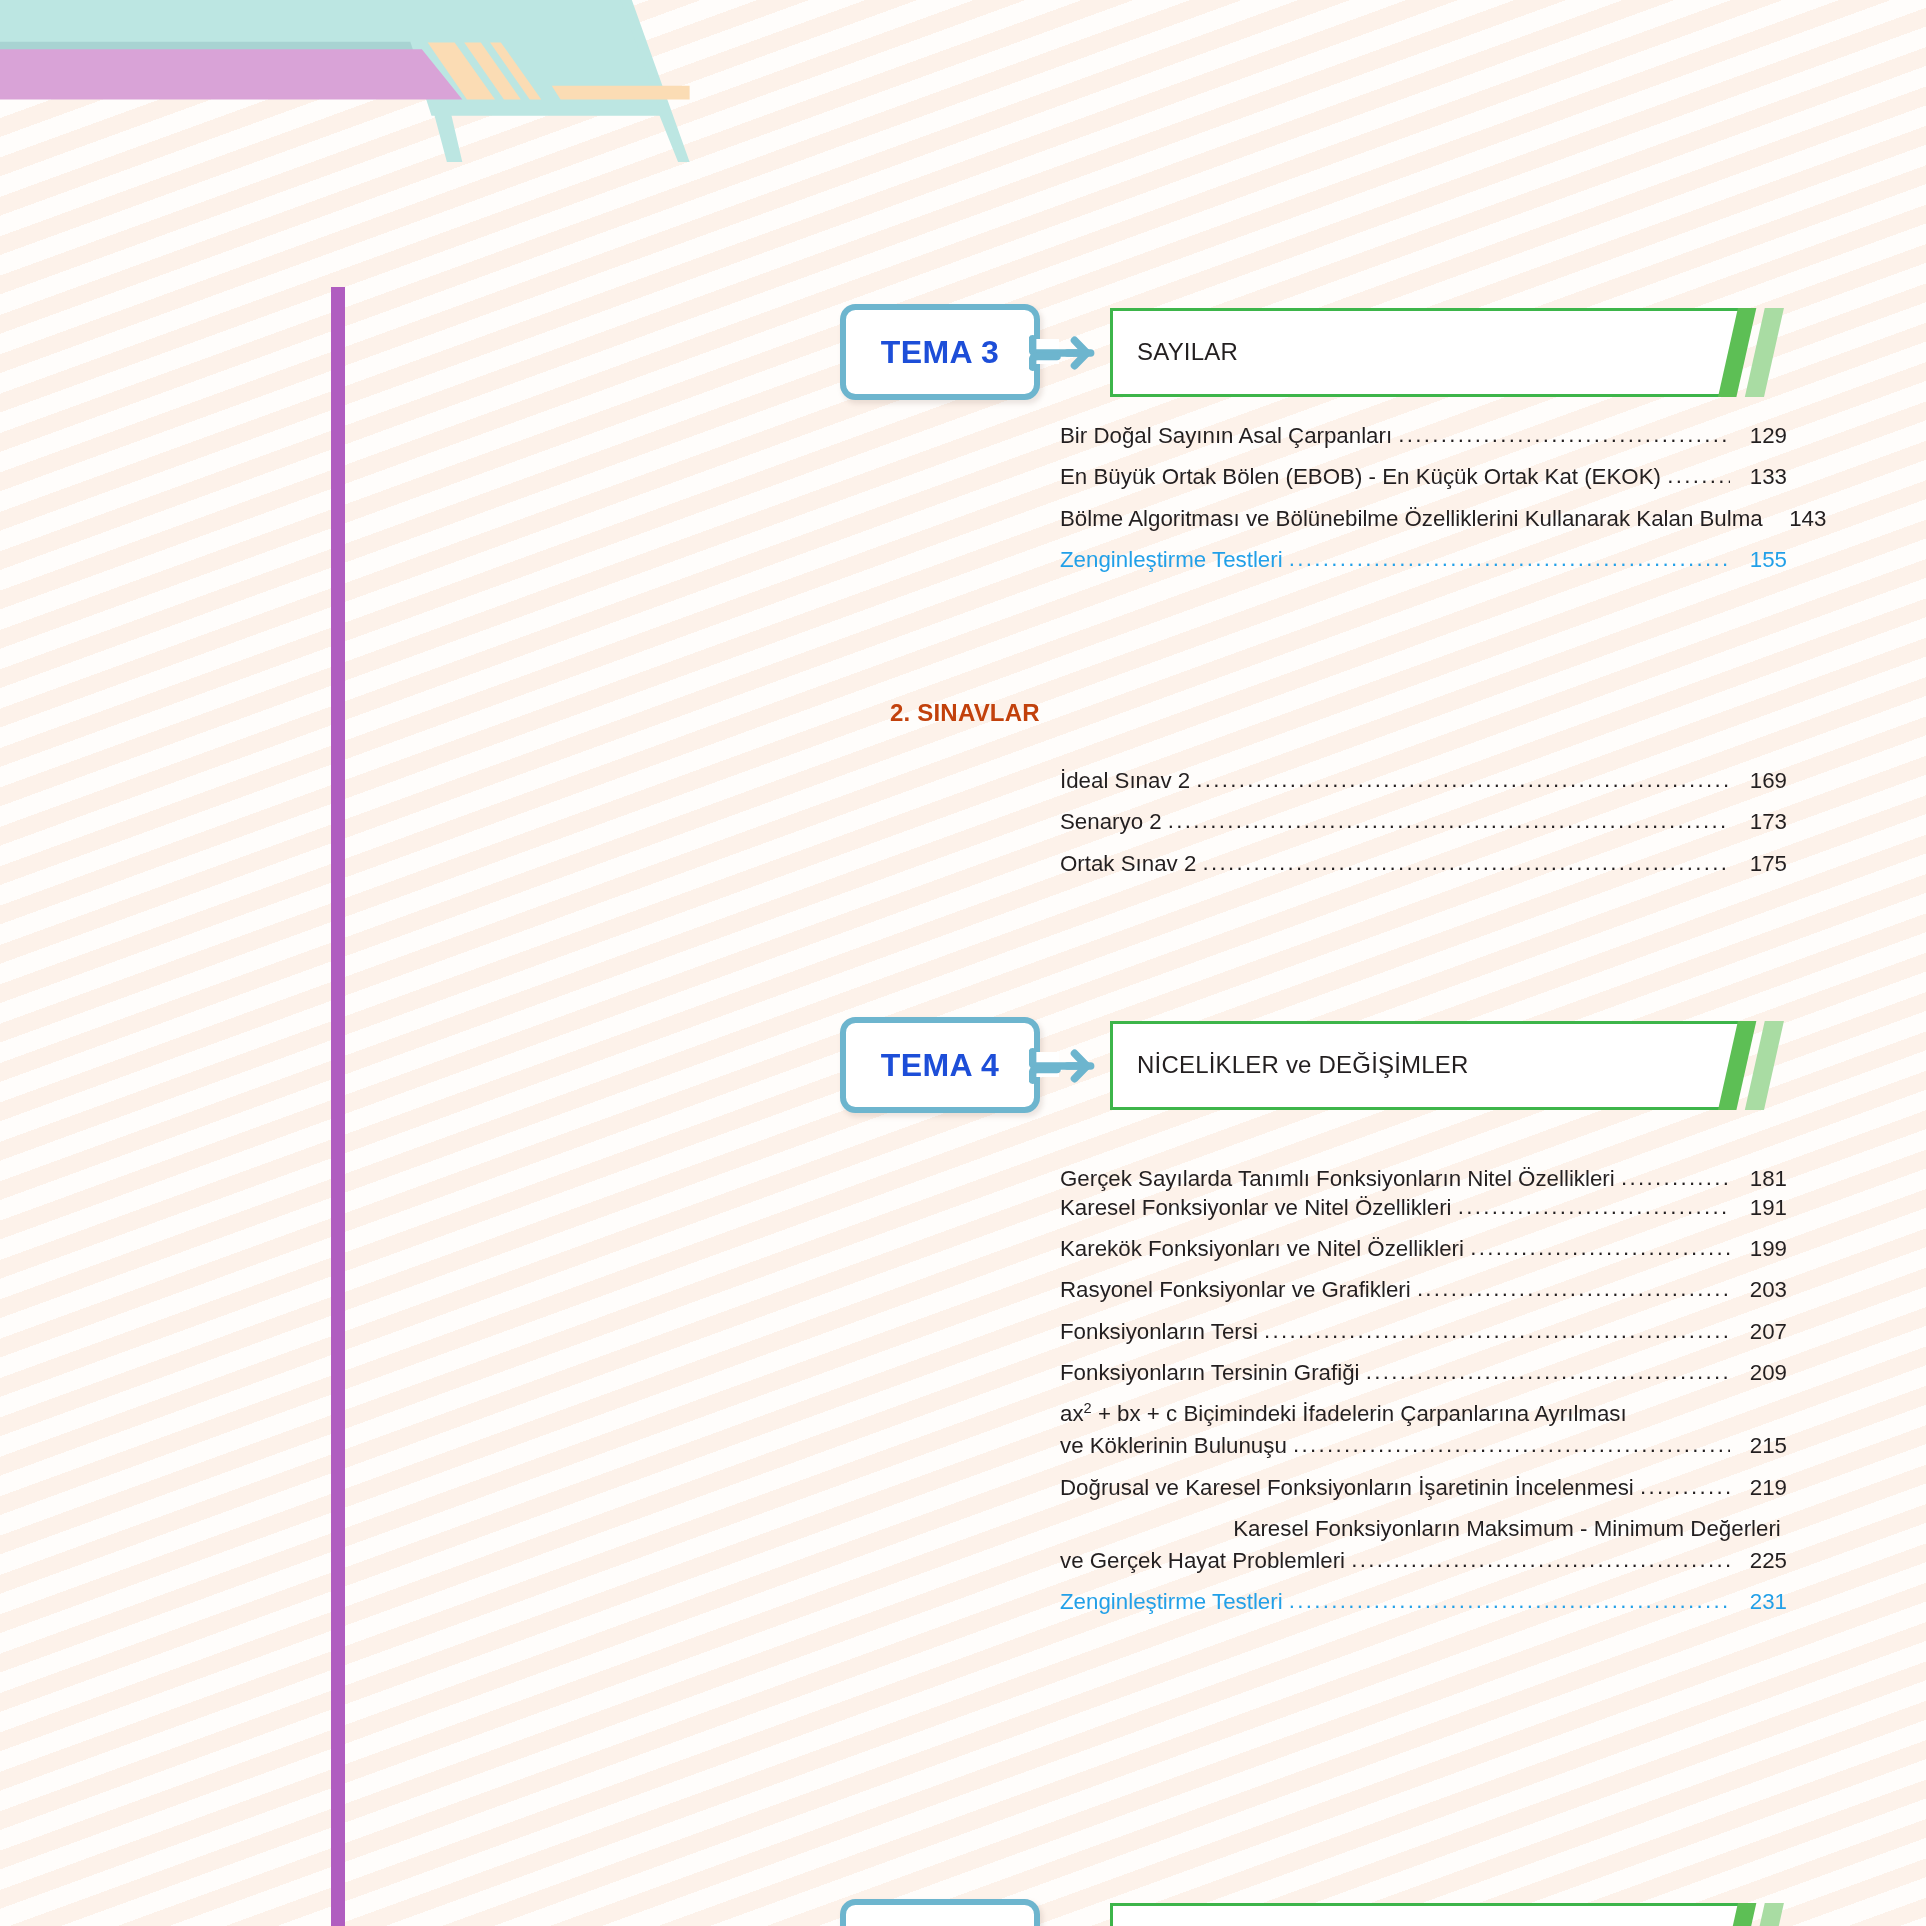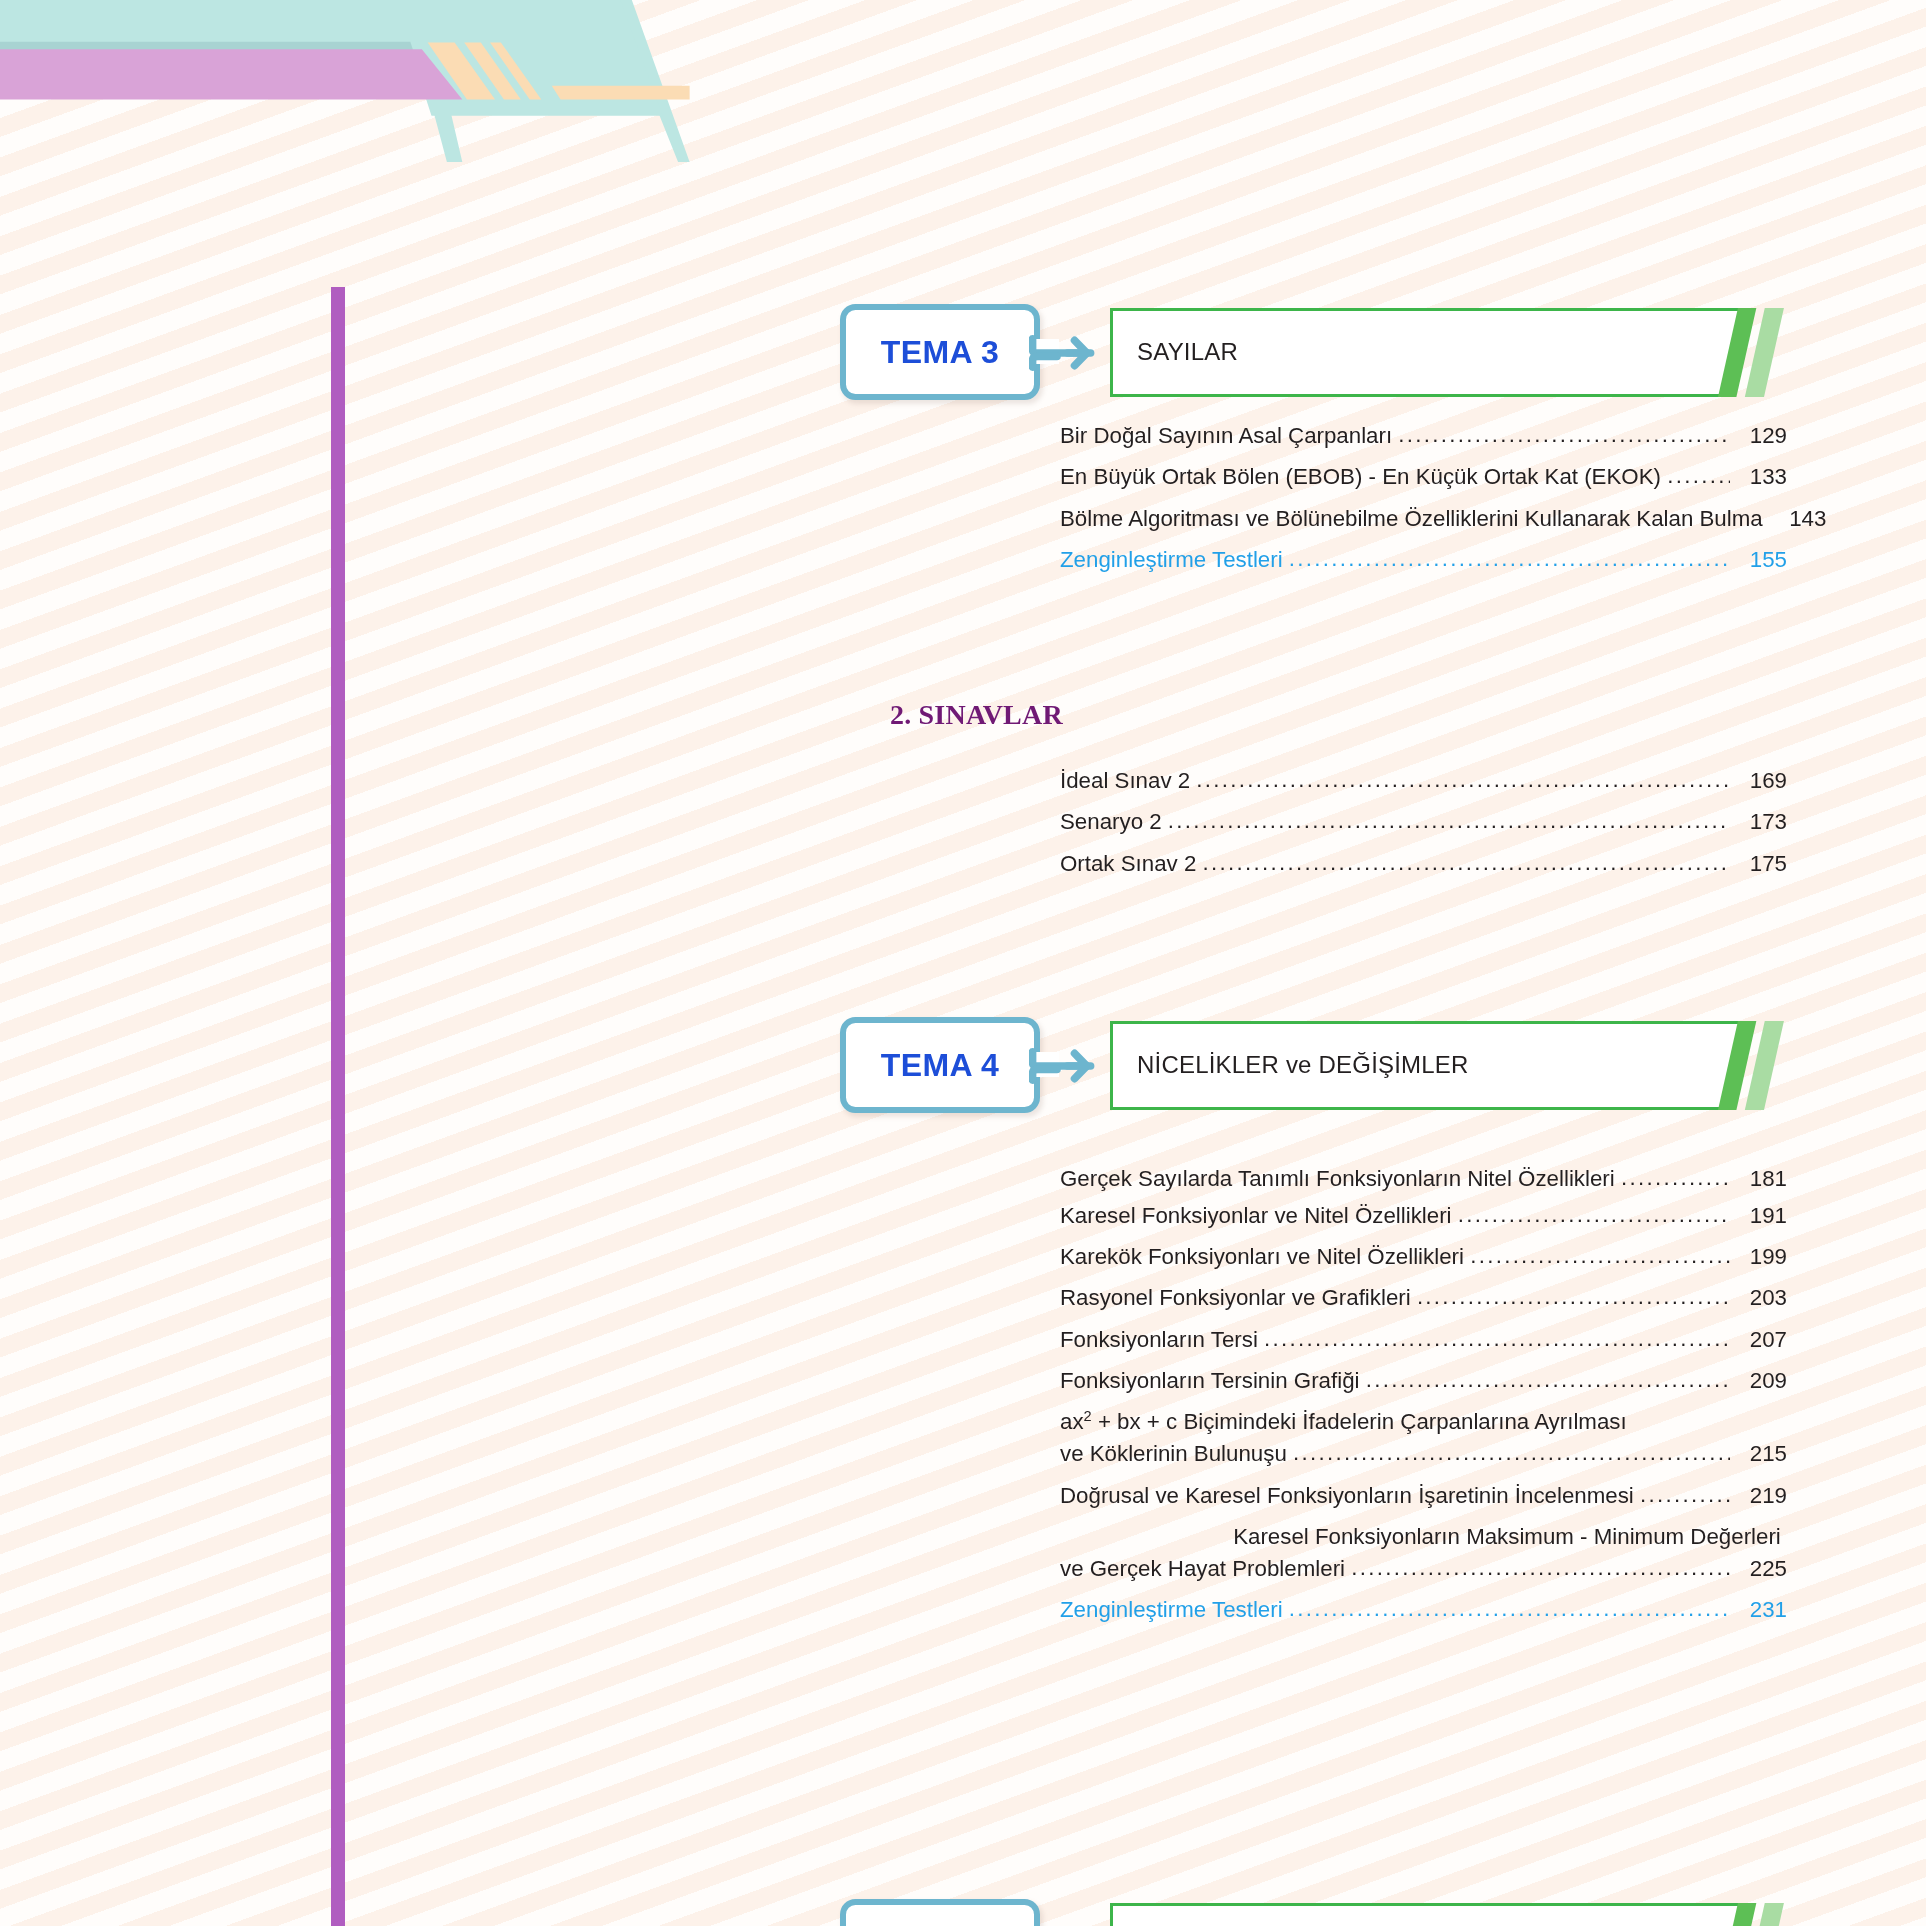--- a/index.html
+++ b/index.html
@@ -151,25 +151,24 @@
 
   .sup{
     font-size:14.6px;
     vertical-align:super;
     line-height:0;
   }
 
   
   .section-subheading{
     margin-left:445px;
-    font-size:28px;
+    font-size:24px;
     font-weight:bold;
-    color:#701a75;
+    color:#c2410c;
     letter-spacing:0.2px;
-    font-family:Liberation Serif, serif;
   }
 </style>
 </head>
 <body>
 
 <div id="bg-stripes"></div>
 
 <svg id="corner-decoration" viewBox="0 0 1900 420" preserveAspectRatio="none">
   <polygon points="0,0 1640,0 1790,420 1760,420 1640,120 1130,120 1200,420 1160,420 1080,120 0,120" fill="#BCE6E2"></polygon>
   <polygon points="0,0 1610,0 1720,300 1120,300 1060,115 0,115" fill="#BCE6E2"></polygon>
@@ -266,21 +265,21 @@
     <div class="badge-notch"></div>
     <svg class="arrow-connector" viewBox="0 0 220 110">
       <path d="M8 18 L8 46 Q8 55 20 55 L150 55" stroke="#6DB5CE" stroke-width="20" fill="none" stroke-linecap="round"></path>
       <path d="M8 92 L8 74 Q8 64 22 64 L72 64" stroke="#6DB5CE" stroke-width="20" fill="none" stroke-linecap="round"></path>
       <path d="M150 55 L118 22 M150 55 L118 88" stroke="#6DB5CE" stroke-width="20" fill="none" stroke-linecap="round"></path>
       <path d="M100 55 L160 55" stroke="#6DB5CE" stroke-width="20" fill="none" stroke-linecap="round"></path>
     </svg>
   </div>
 
   <div class="toc-group" style="position:absolute; top:1167px; left:530px; right:89px;">
-    <div class="toc-entry" style="margin-bottom:13px;">
+    <div class="toc-entry" style="margin-bottom:5px;">
       <span class="label">Gerçek Sayılarda Tanımlı Fonksiyonların Nitel Özellikleri</span>
       <span class="leader">........................................................................................................................................................................................................................</span>
       <span class="page">181</span>
     </div>
     <div class="toc-entry" style="margin-bottom:17.7px;">
       <span class="label">Karesel Fonksiyonlar ve Nitel Özellikleri</span>
       <span class="leader">........................................................................................................................................................................................................................</span>
       <span class="page">191</span>
     </div>
     <div class="toc-entry" style="margin-bottom:17.7px;align-items:center;">

